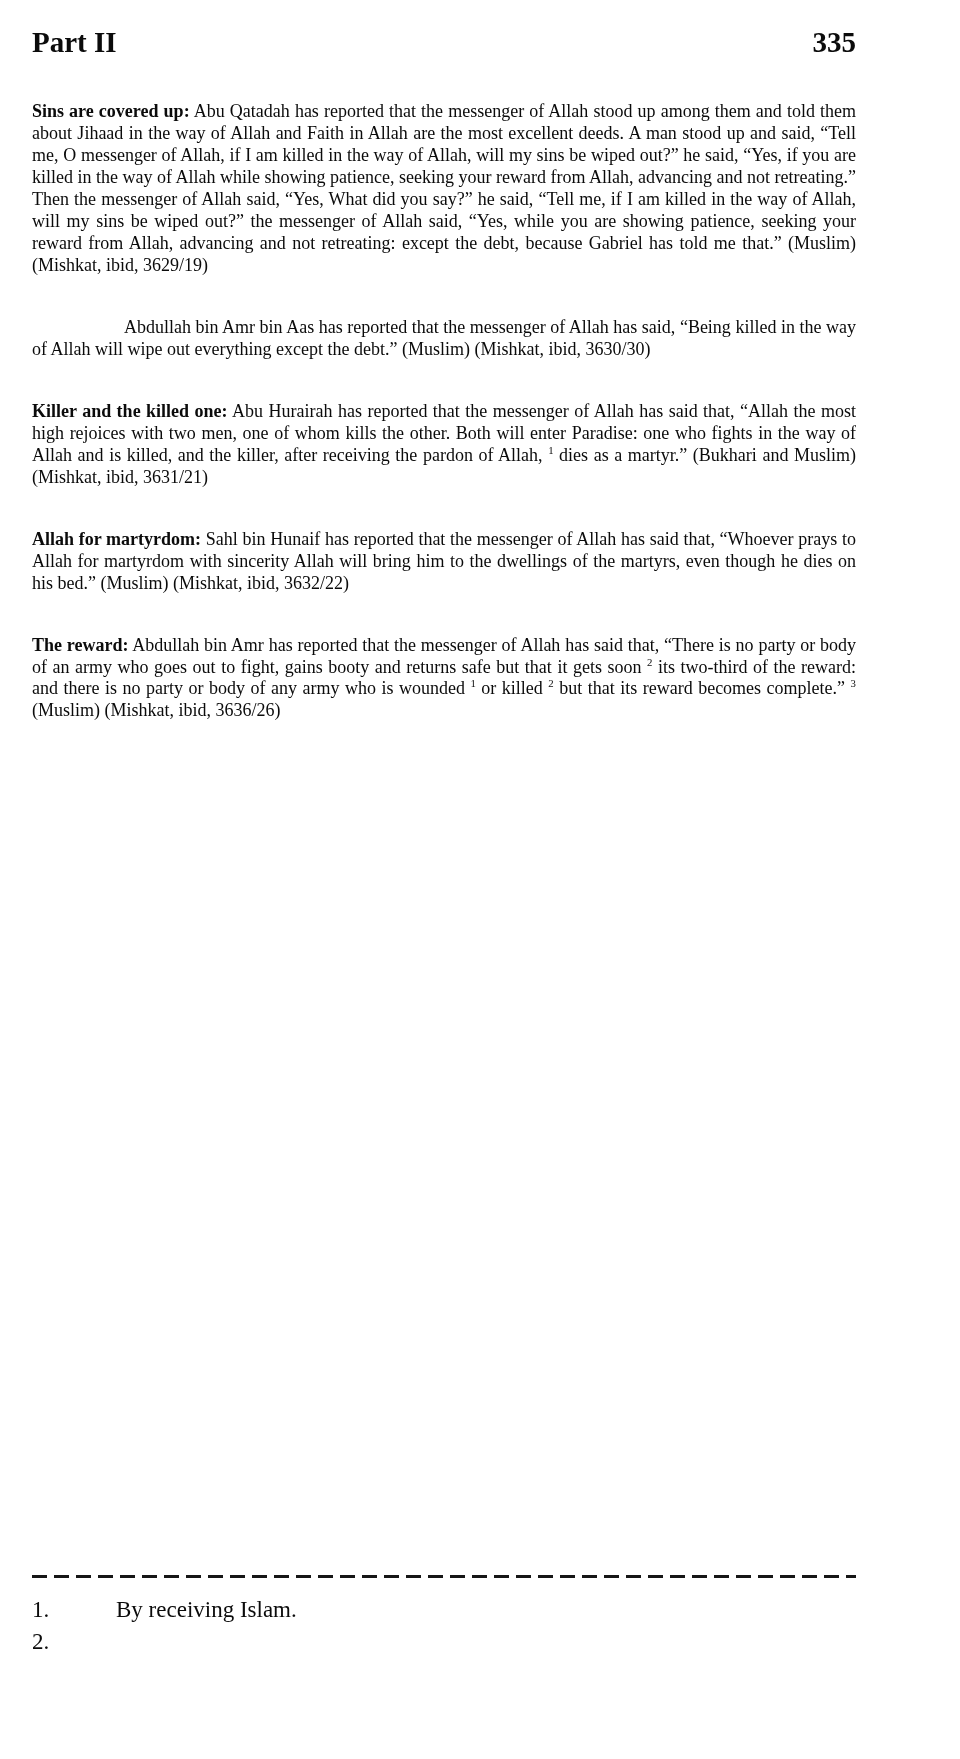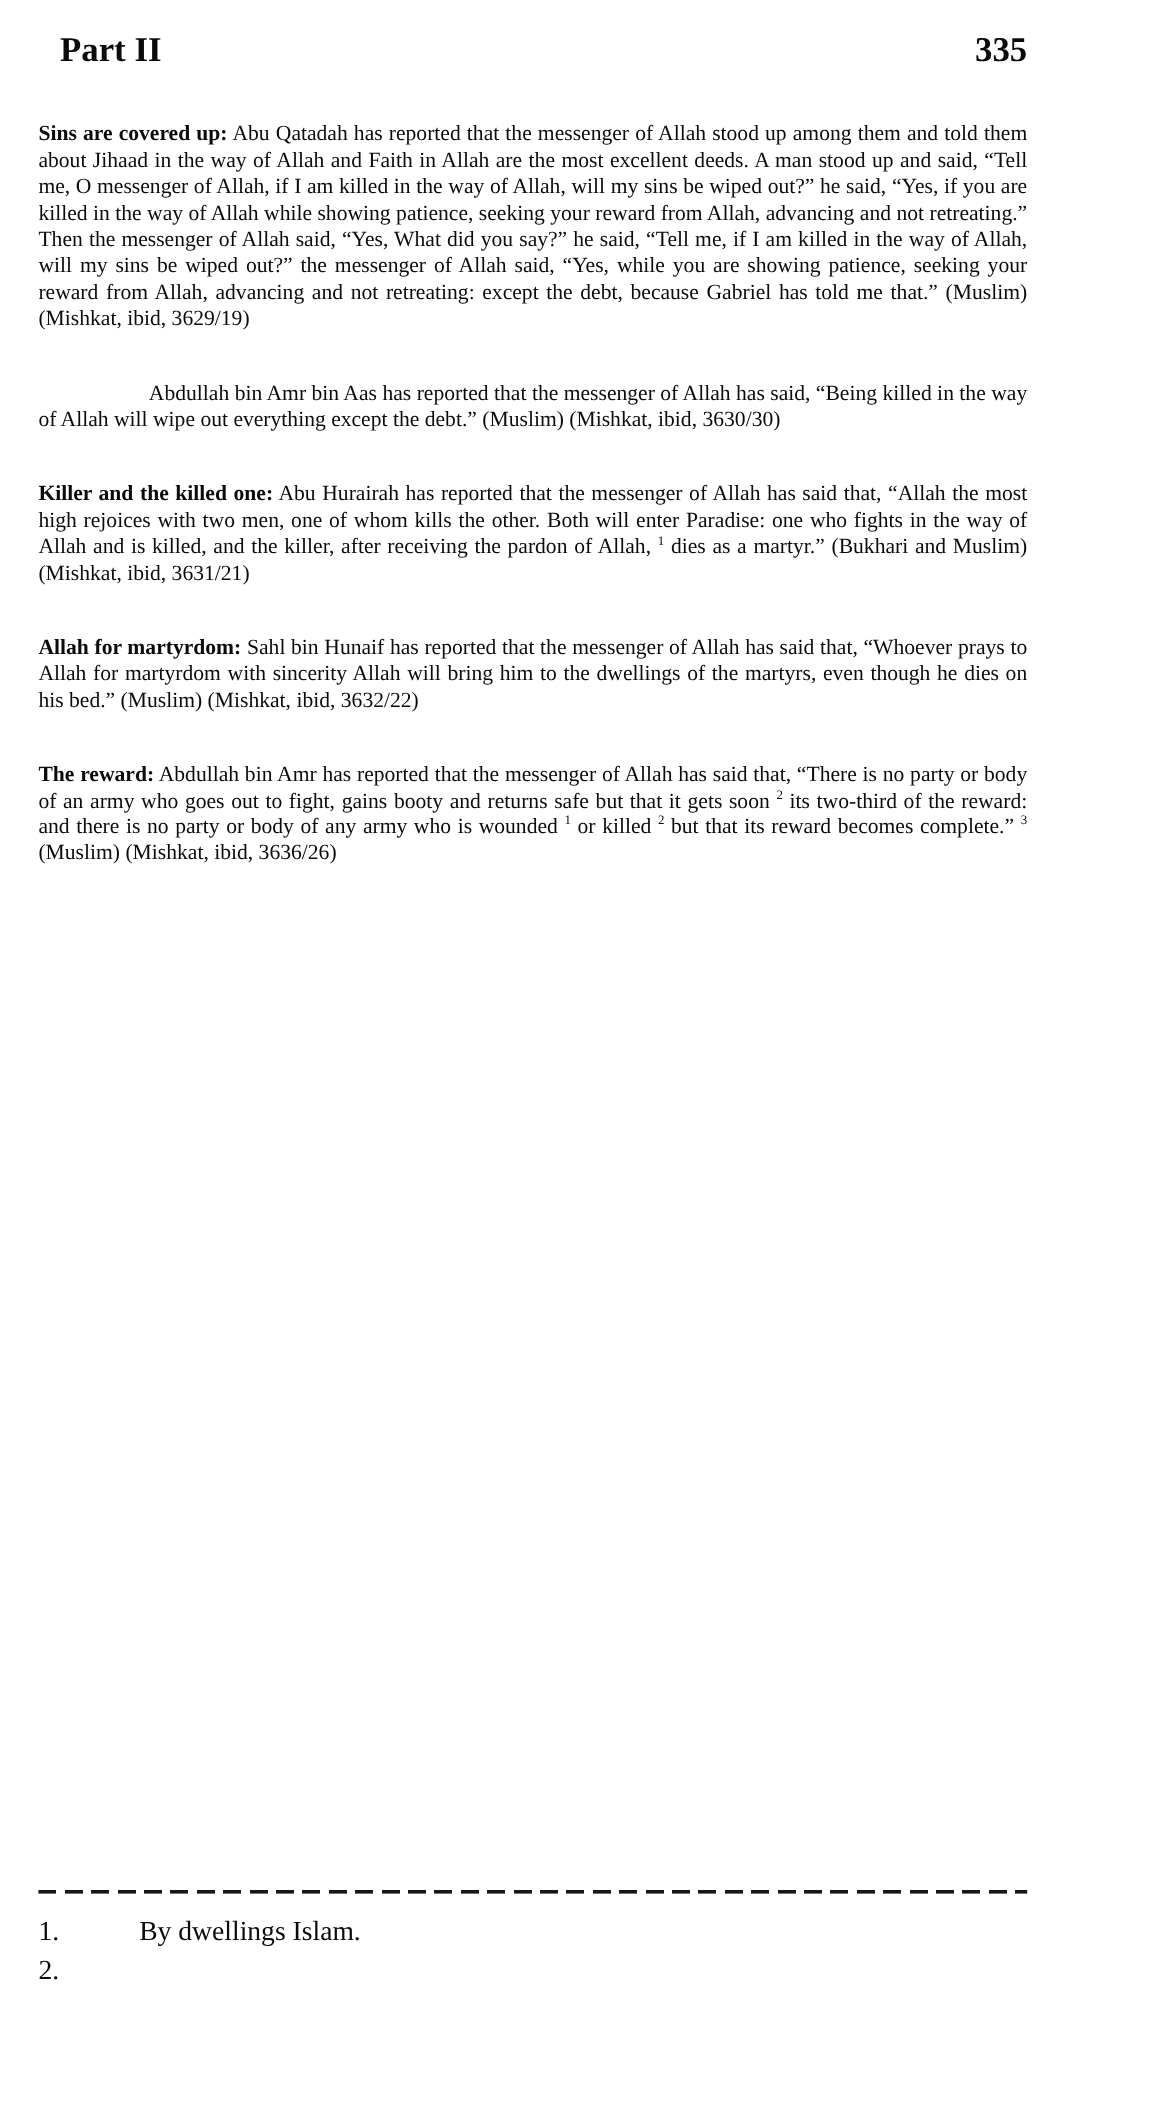--- a/index.html
+++ b/index.html
@@ -20,21 +20,21 @@
   }
   .header {
     display: flex;
     align-items: baseline;
     font-weight: bold;
     font-size: 29px;
     line-height: 1.15;
     margin-bottom: 42px;
     white-space: nowrap;
   }
-  .h-left { margin-right: 46px; margin-left: 18px; }
+  .h-left { margin-right: 46px; }
   .h-right { margin-left: auto; text-align: right; }
   .para {
     font-size: 18px;
     line-height: 1.22;
     text-align: justify;
     margin-bottom: 40px;
   }
   .lead { font-weight: bold; }
   .indent { text-indent: 92px; }
   sup.supref {
@@ -76,20 +76,20 @@
   <p class="para"><span class="lead">Killer and the killed one:</span><span> Abu Hurairah has reported that the messenger of Allah has said that, “Allah the most high rejoices with two men, one of whom kills the other. Both will enter Paradise: one who fights in the way of Allah and is killed, and the killer, after receiving the pardon of Allah, </span><sup class="supref">1</sup><span> dies as a martyr.” (Bukhari and Muslim) (Mishkat, ibid, 3631/21)</span></p>
 
   <p class="para"><span class="lead">Allah for martyrdom:</span><span> Sahl bin Hunaif has reported that the messenger of Allah has said that, “Whoever prays to Allah for martyrdom with sincerity Allah will bring him to the dwellings of the martyrs, even though he dies on his bed.” (Muslim) (Mishkat, ibid, 3632/22)</span></p>
 
   <p class="para"><span class="lead">The reward:</span><span> Abdullah bin Amr has reported that the messenger of Allah has said that, “There is no party or body of an army who goes out to fight, gains booty and returns safe but that it gets soon </span><sup class="supref">2</sup><span> its two-third of the reward: and there is no party or body of any army who is wounded </span><sup class="supref">1</sup><span> or killed </span><sup class="supref">2</sup><span> but that its reward becomes complete.” </span><sup class="supref">3</sup><span> (Muslim) (Mishkat, ibid, 3636/26)</span></p>
 
   <div class="footer">
     <div class="divider"></div>
     <div class="footnote">
       <span class="fn-num">1.</span>
-      <span class="fn-text">By dwellings Islam.</span>
+      <span class="fn-text">By receiving Islam.</span>
     </div>
     <div class="footnote">
       <span class="fn-num">2.</span>
     </div>
   </div>
 
 </div>
 
 </body></html>

